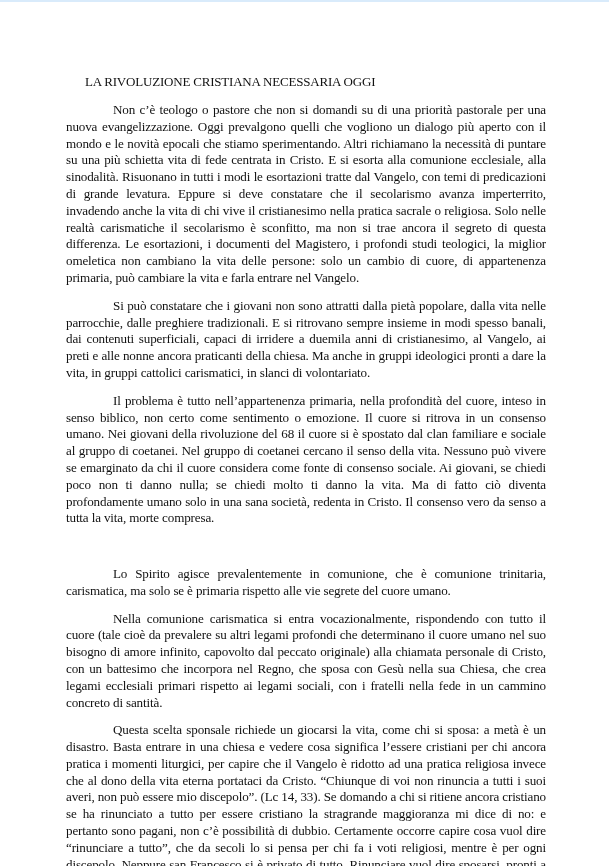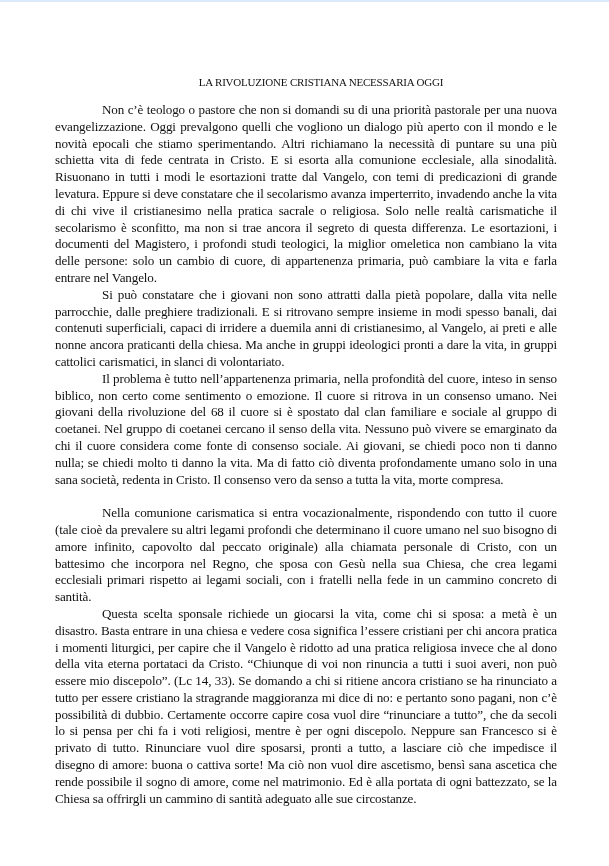--- a/index.html
+++ b/index.html
@@ -22,33 +22,32 @@
       height: 2px;
       background: #d9ebfb;
     }
     .page {
       position: absolute;
       left: 55px;
       top: 74px;
       width: 502px;
     }
     .title {
-      font-size: 11px;
-      text-align: center;
+      font-size: 13px;
       margin: 0 0 12px 30px;
       letter-spacing: -0.2px;
       line-height: 16px;
       font-weight: normal;
     }
     .para {
       font-size: 13.1px;
       line-height: 16.8px;
       text-align: justify;
       text-indent: 47px;
-      margin: 0;
+      margin: 11px;
       letter-spacing: -0.15px;
       font-family: Liberation Serif, serif;
     }
     .gap {
       height: 16.8px;
     }
   </style>
 </head>
 <body>
 
@@ -56,16 +55,17 @@
 
 <div class="page">
   <h1 class="title">LA RIVOLUZIONE CRISTIANA NECESSARIA OGGI</h1>
 
   <p class="para">Non c’è teologo o pastore che non si domandi su di una priorità pastorale per una nuova evangelizzazione. Oggi prevalgono quelli che vogliono un dialogo più aperto con il mondo e le novità epocali che stiamo sperimentando. Altri richiamano la necessità di puntare su una più schietta vita di fede centrata in Cristo. E si esorta alla comunione ecclesiale, alla sinodalità. Risuonano in tutti i modi le esortazioni tratte dal Vangelo, con temi di predicazioni di grande levatura. Eppure si deve constatare che il secolarismo avanza imperterrito, invadendo anche la vita di chi vive il cristianesimo nella pratica sacrale o religiosa. Solo nelle realtà carismatiche il secolarismo è sconfitto, ma non si trae ancora il segreto di questa differenza. Le esortazioni, i documenti del Magistero, i profondi studi teologici, la miglior omeletica non cambiano la vita delle persone: solo un cambio di cuore, di appartenenza primaria, può cambiare la vita e farla entrare nel Vangelo.</p>
   <p class="para">Si può constatare che i giovani non sono attratti dalla pietà popolare, dalla vita nelle parrocchie, dalle preghiere tradizionali. E si ritrovano sempre insieme in modi spesso banali, dai contenuti superficiali, capaci di irridere a duemila anni di cristianesimo, al Vangelo, ai preti e alle nonne ancora praticanti della chiesa. Ma anche in gruppi ideologici pronti a dare la vita, in gruppi cattolici carismatici, in slanci di volontariato.</p>
   <p class="para">Il problema è tutto nell’appartenenza primaria, nella profondità del cuore, inteso in senso biblico, non certo come sentimento o emozione. Il cuore si ritrova in un consenso umano. Nei giovani della rivoluzione del 68 il cuore si è spostato dal clan familiare e sociale al gruppo di coetanei. Nel gruppo di coetanei cercano il senso della vita. Nessuno può vivere se emarginato da chi il cuore considera come fonte di consenso sociale. Ai giovani, se chiedi poco non ti danno nulla; se chiedi molto ti danno la vita. Ma di fatto ciò diventa profondamente umano solo in una sana società, redenta in Cristo. Il consenso vero da senso a tutta la vita, morte compresa.</p>
 
   <div class="gap"></div>
 
+  <p class="para">Lo Spirito agisce prevalentemente in comunione, che è comunione trinitaria, carismatica, ma solo se è primaria rispetto alle vie segrete del cuore umano.</p>
   <p class="para">Nella comunione carismatica si entra vocazionalmente, rispondendo con tutto il cuore (tale cioè da prevalere su altri legami profondi che determinano il cuore umano nel suo bisogno di amore infinito, capovolto dal peccato originale) alla chiamata personale di Cristo, con un battesimo che incorpora nel Regno, che sposa con Gesù nella sua Chiesa, che crea legami ecclesiali primari rispetto ai legami sociali, con i fratelli nella fede in un cammino concreto di santità.</p>
   <p class="para">Questa scelta sponsale richiede un giocarsi la vita, come chi si sposa: a metà è un disastro. Basta entrare in una chiesa e vedere cosa significa l’essere cristiani per chi ancora pratica i momenti liturgici, per capire che il Vangelo è ridotto ad una pratica religiosa invece che al dono della vita eterna portataci da Cristo. “Chiunque di voi non rinuncia a tutti i suoi averi, non può essere mio discepolo”. (Lc 14, 33). Se domando a chi si ritiene ancora cristiano se ha rinunciato a tutto per essere cristiano la stragrande maggioranza mi dice di no: e pertanto sono pagani, non c’è possibilità di dubbio. Certamente occorre capire cosa vuol dire “rinunciare a tutto”, che da secoli lo si pensa per chi fa i voti religiosi, mentre è per ogni discepolo. Neppure san Francesco si è privato di tutto. Rinunciare vuol dire sposarsi, pronti a tutto, a lasciare ciò che impedisce il disegno di amore: buona o cattiva sorte! Ma ciò non vuol dire ascetismo, bensì sana ascetica che rende possibile il sogno di amore, come nel matrimonio. Ed è alla portata di ogni battezzato, se la Chiesa sa offrirgli un cammino di santità adeguato alle sue circostanze.</p>
 
 </div>
 
 </body></html>

